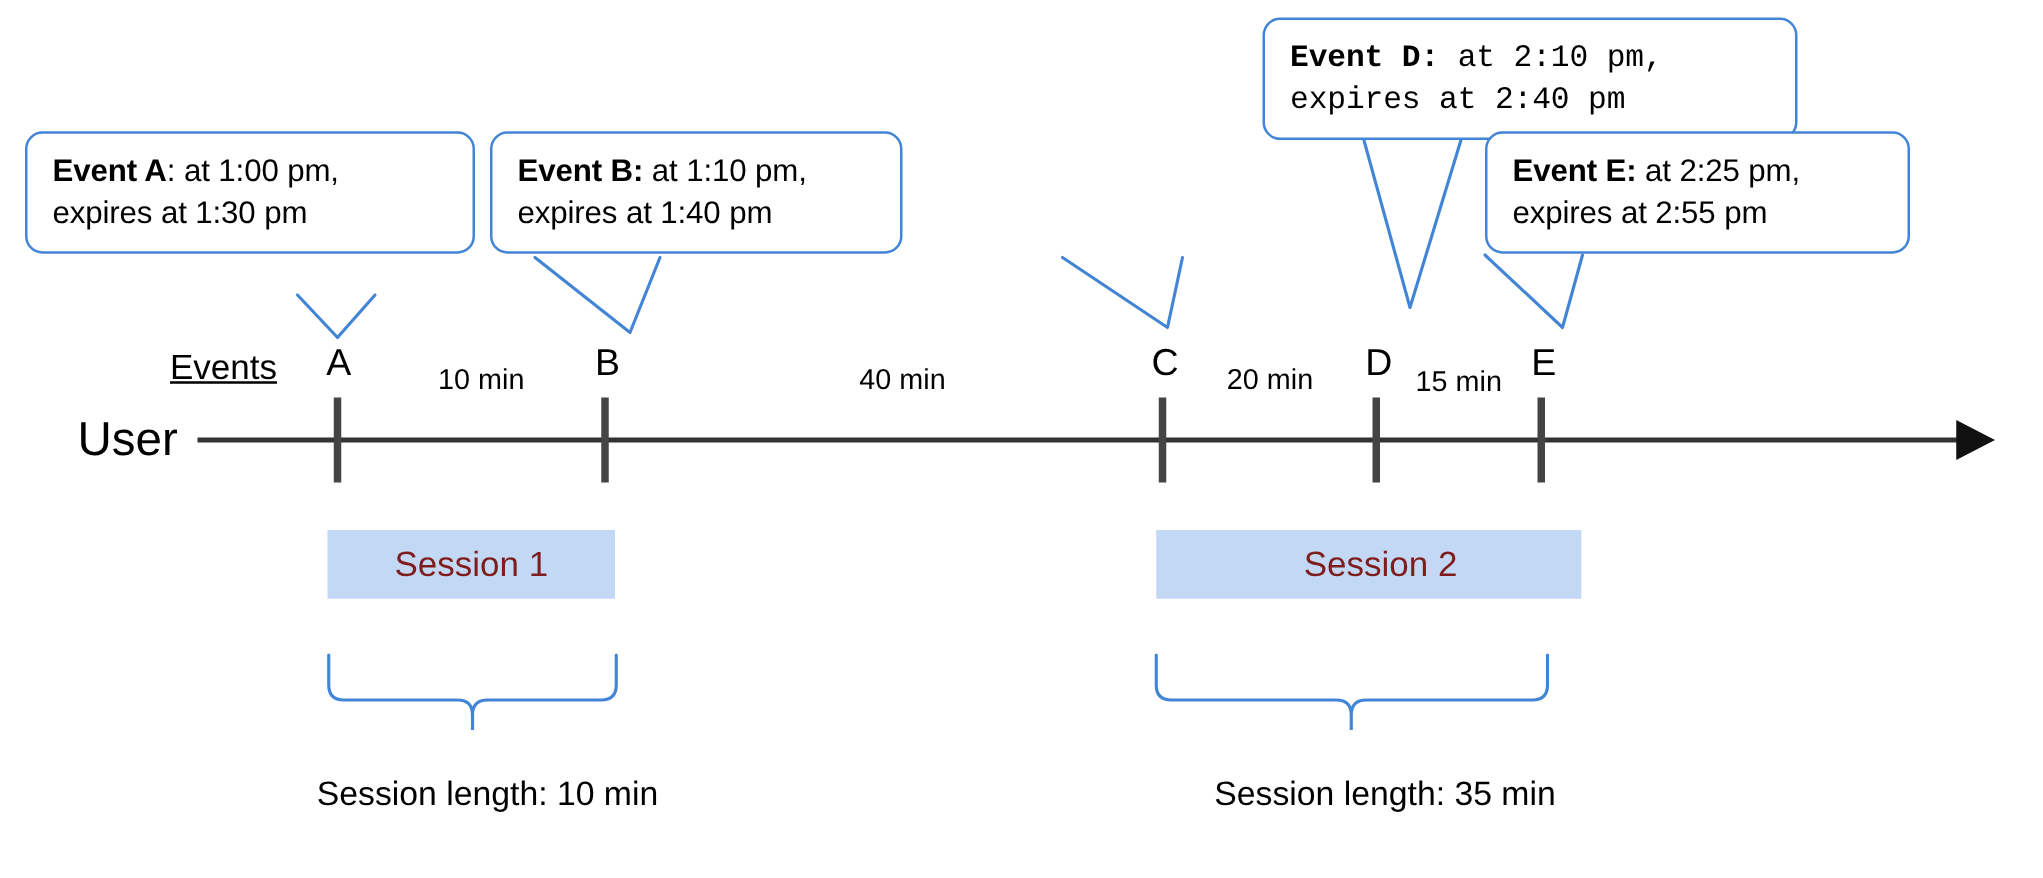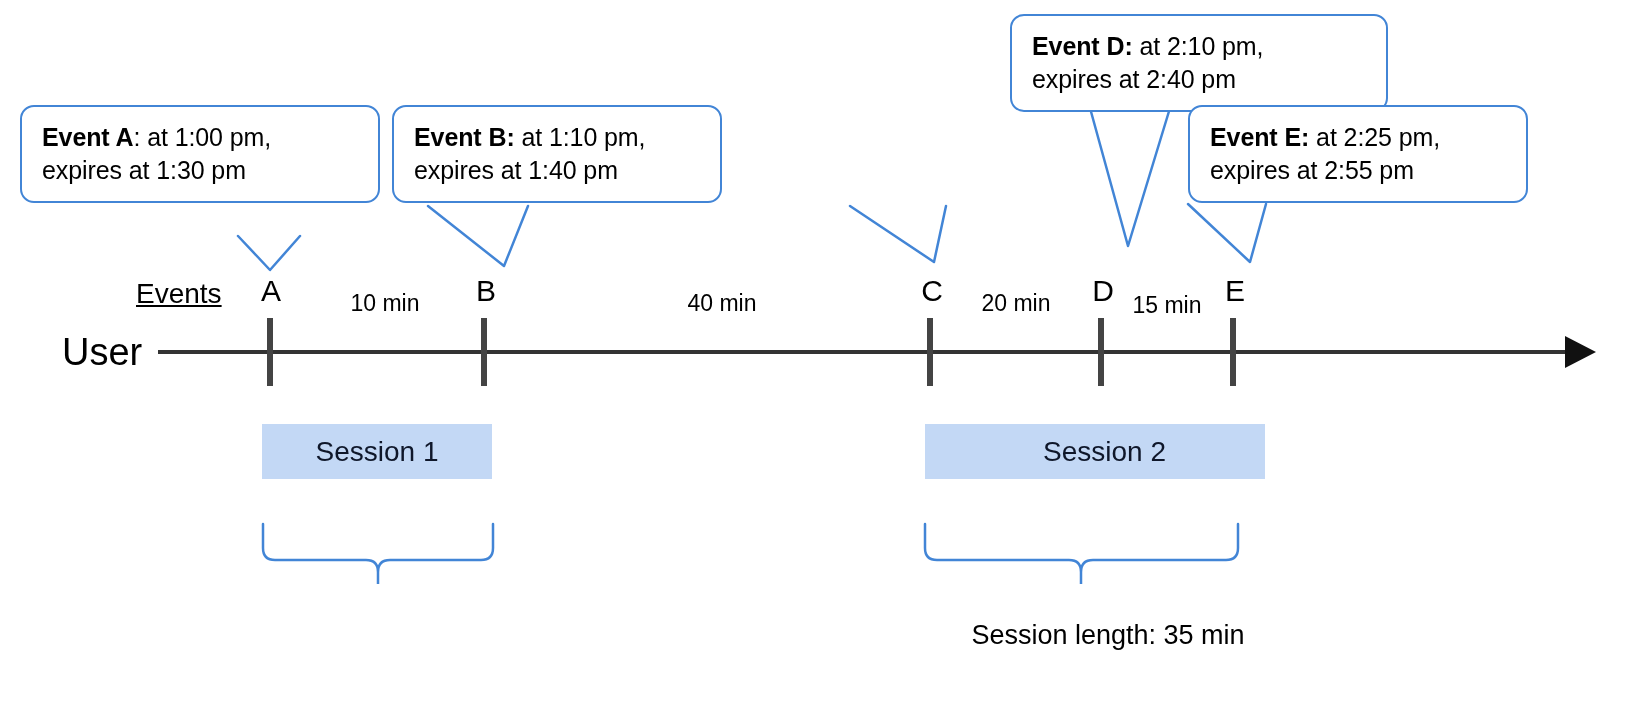--- a/index.html
+++ b/index.html
@@ -76,21 +76,21 @@
   }
 
   
   .session-bar {
     position: absolute;
     background: #c3d8f5;
     display: flex;
     align-items: center;
     justify-content: center;
     font-size: 28px;
-    color: #0f172a;
+    color: #7f1d1d;
     box-sizing: border-box;
   }
 
   
   .session-length {
     position: absolute;
     font-size: 27px;
     color: #000000;
     white-space: nowrap;
     text-align: center;
@@ -141,21 +141,21 @@
   </div>
 
   <div class="callout" style="left:392px; top:105px; width:330px;">
     <div>
       <b><span>Event B</span>:</b><span> at 1:10 pm,</span>
     </div>
     <div>expires at 1:40 pm</div>
   </div>
 
 
-  <div class="callout" style="left:1010px; top:14px; width:378px;">
+  <div class="callout" style="left:1010px; top:14px; width:428px;font-family:Liberation Mono, monospace;">
     <div>
       <b><span>Event D</span>:</b><span> at 2:10 pm,</span>
     </div>
     <div>expires at 2:40 pm</div>
   </div>
 
   <div class="callout" style="left:1188px; top:105px; width:340px;">
     <div>
       <b><span>Event E</span>:</b><span> at 2:25 pm,</span>
     </div>
@@ -178,16 +178,17 @@
   <div class="gap-label" style="left:1167px; top:292px;">15 min</div>
 
   <div class="session-bar" style="left:262px; top:424px; width:230px; height:55px;">
     <span>Session 1</span>
   </div>
 
   <div class="session-bar" style="left:925px; top:424px; width:340px; height:55px;padding-left:19px;">
     <span>Session 2</span>
   </div>
 
+  <div class="session-length" style="left:390px; top:620px;">Session length: 10 min</div>
 
   <div class="session-length" style="left:1108px; top:620px;">Session length: 35 min</div>
 
 </div>
 
 </body></html>

